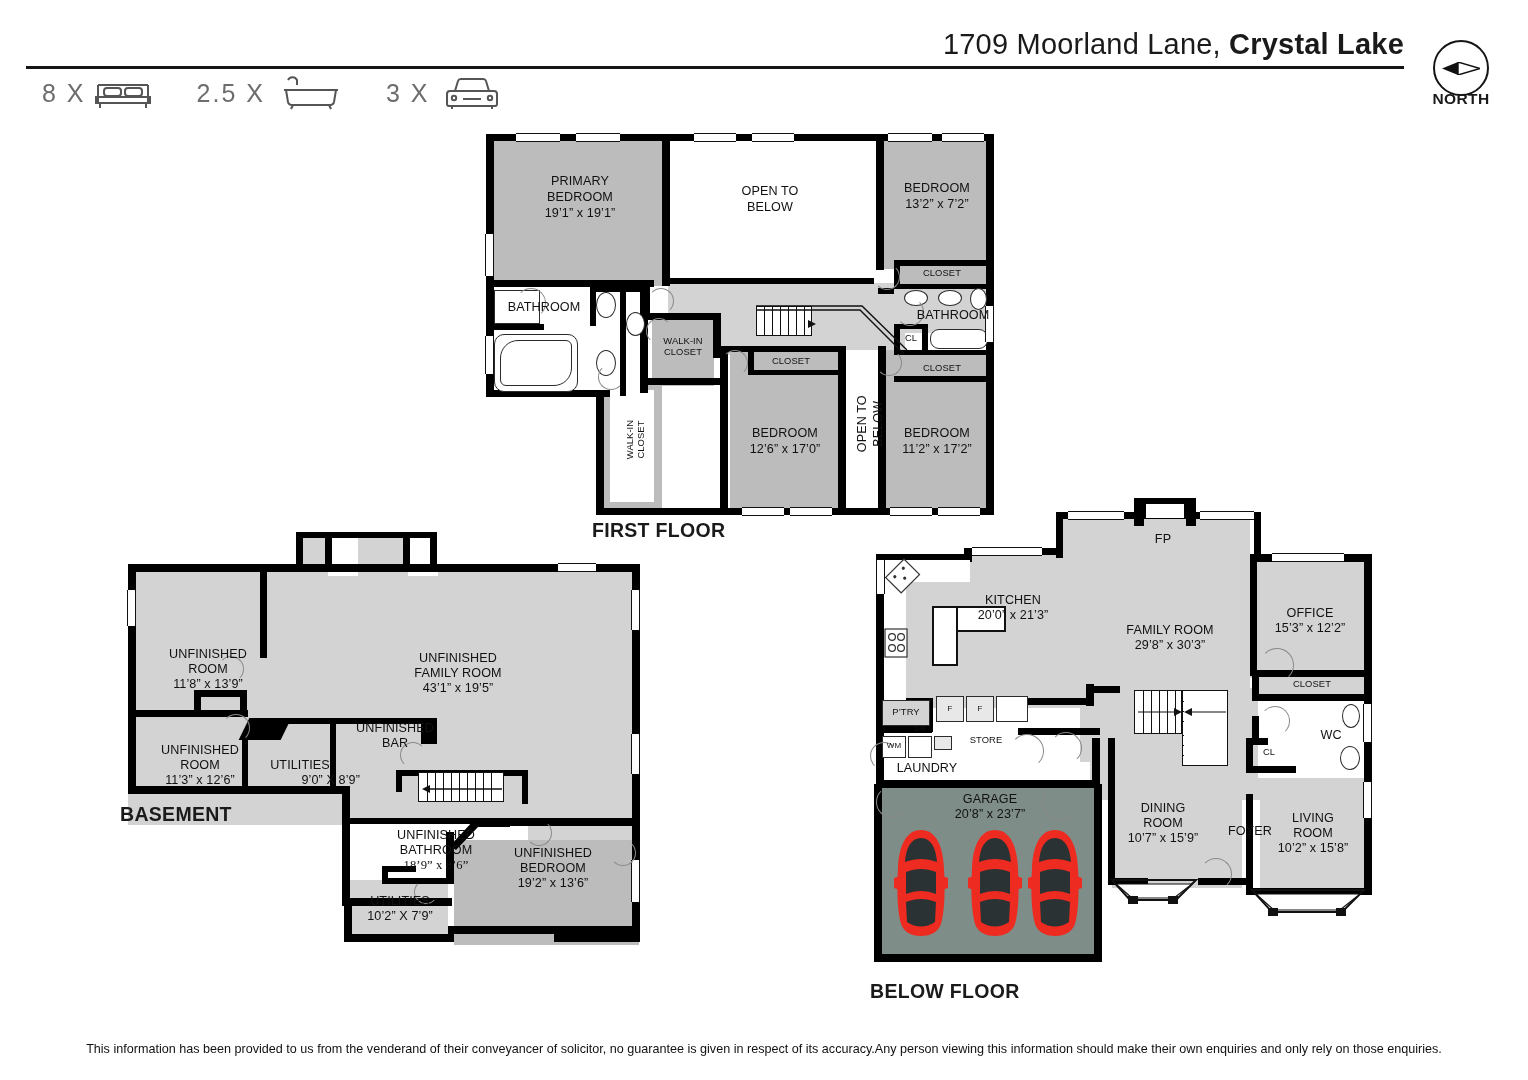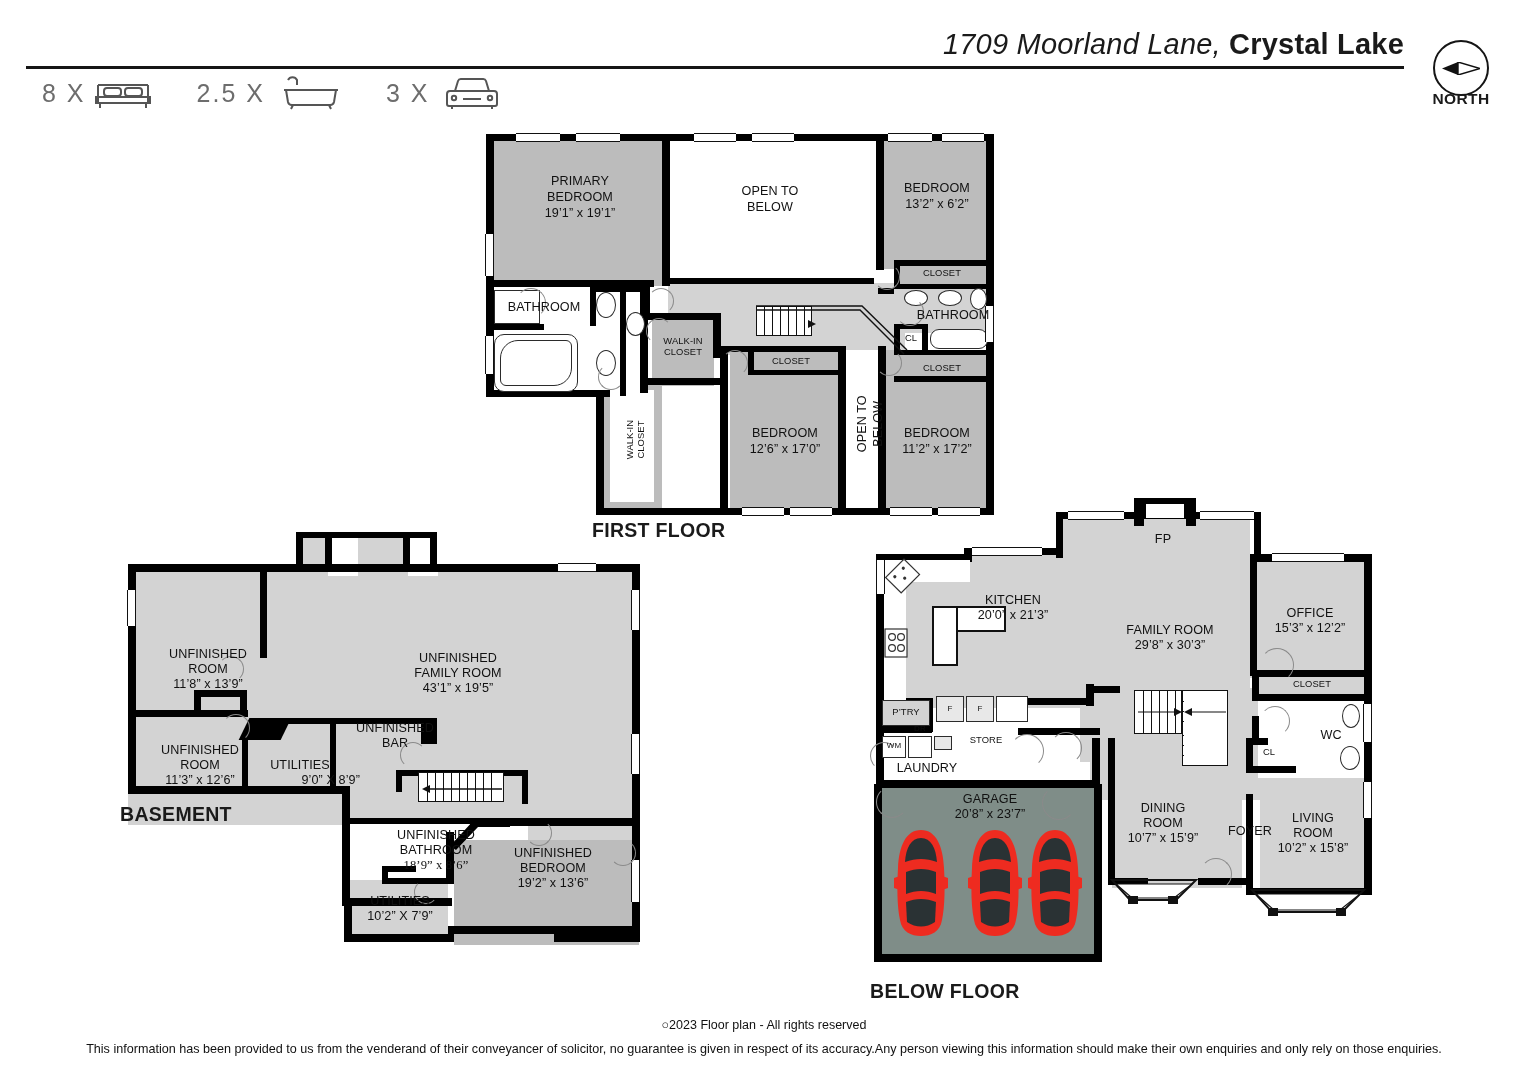--- a/index.html
+++ b/index.html
@@ -3,21 +3,21 @@
 <meta charset="utf-8">
 <style>
   html,body{margin:0;padding:0;background:#ffffff;}
   body{width:1528px;height:1080px;position:relative;overflow:hidden;
        font-family:"Liberation Sans",sans-serif;color:#1a1a1a;}
   .page{position:absolute;inset:0;}
 
   
   #header-rule{position:absolute;left:26px;top:66px;width:1378px;height:3px;background:#151515;}
   #title{position:absolute;right:124px;top:28px;font-size:29px;letter-spacing:.2px;white-space:nowrap;}
-  #title .light{font-weight:400;font-style:italic;}
+  #title .light{font-weight:400;}
   #title .bold{font-weight:700;}
 
   
   #compass{position:absolute;left:1433px;top:40px;width:56px;height:56px;}
   #compass .ring{position:absolute;inset:0;border:2.5px solid #151515;border-radius:50%;}
   #compass .needle{position:absolute;left:9px;top:22px;width:38px;height:13px;}
   #north-label{position:absolute;left:1424px;top:90px;width:74px;text-align:center;
                font-size:15.5px;font-weight:600;letter-spacing:.4px;}
 
   
@@ -244,21 +244,21 @@
     <div class="lbl sm" style="left:418px;top:204px;width:26px;">CL</div>
 
     <div class="lbl big" style="left:40px;top:46px;width:120px;">PRIMARY</div>
     <div class="lbl big" style="left:40px;top:62px;width:120px;">BEDROOM</div>
     <div class="lbl big" style="left:40px;top:78px;width:120px;">19’1” x 19’1”</div>
 
     <div class="lbl big" style="left:230px;top:56px;width:120px;">OPEN TO</div>
     <div class="lbl big" style="left:230px;top:72px;width:120px;">BELOW</div>
 
     <div class="lbl big" style="left:397px;top:53px;width:120px;">BEDROOM</div>
-    <div class="lbl big" style="left:397px;top:69px;width:120px;">13’2” x 6’2”</div>
+    <div class="lbl big" style="left:397px;top:69px;width:120px;">13’2” x 7’2”</div>
 
     <div class="lbl big" style="left:245px;top:298px;width:120px;">BEDROOM</div>
     <div class="lbl big" style="left:245px;top:314px;width:120px;">12’6” x 17’0”</div>
 
     <div class="lbl big" style="left:397px;top:298px;width:120px;">BEDROOM</div>
     <div class="lbl big" style="left:397px;top:314px;width:120px;">11’2” x 17’2”</div>
 
     <div class="lbl big vert" style="left:338px;top:288px;width:90px;transform:rotate(-90deg);">OPEN TO</div>
     <div class="lbl big vert" style="left:354px;top:288px;width:90px;transform:rotate(-90deg);">BELOW</div>
   </div>
@@ -580,16 +580,15 @@
 
     <div class="lbl big" style="left:342px;top:326px;width:96px;">FOYER</div>
 
     <div class="lbl big" style="left:396px;top:313px;width:114px;">LIVING</div>
     <div class="lbl big" style="left:396px;top:328px;width:114px;">ROOM</div>
     <div class="lbl big" style="left:396px;top:343px;width:114px;">10’2” x 15’8”</div>
   </div>
 
   <div class="fl-title" style="left:870px;top:980px;">BELOW FLOOR</div>
 
-  <div id="copy">○2023 Floor plan  - All rights reserved</div>
   <div id="disclaim">This information has been provided to us from the venderand of their conveyancer of solicitor, no guarantee is given in respect of its accuracy.Any person viewing this information should make their own enquiries and only rely on those enquiries.</div>
 
 </div>
 
 </body></html>

